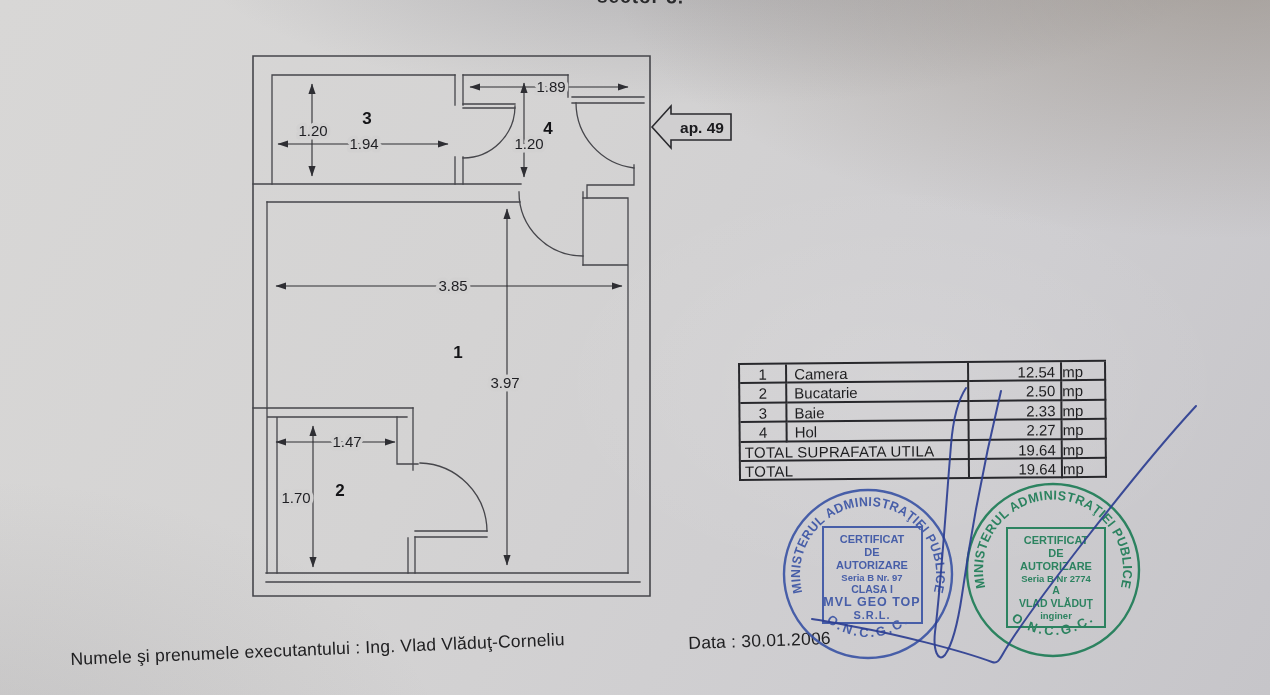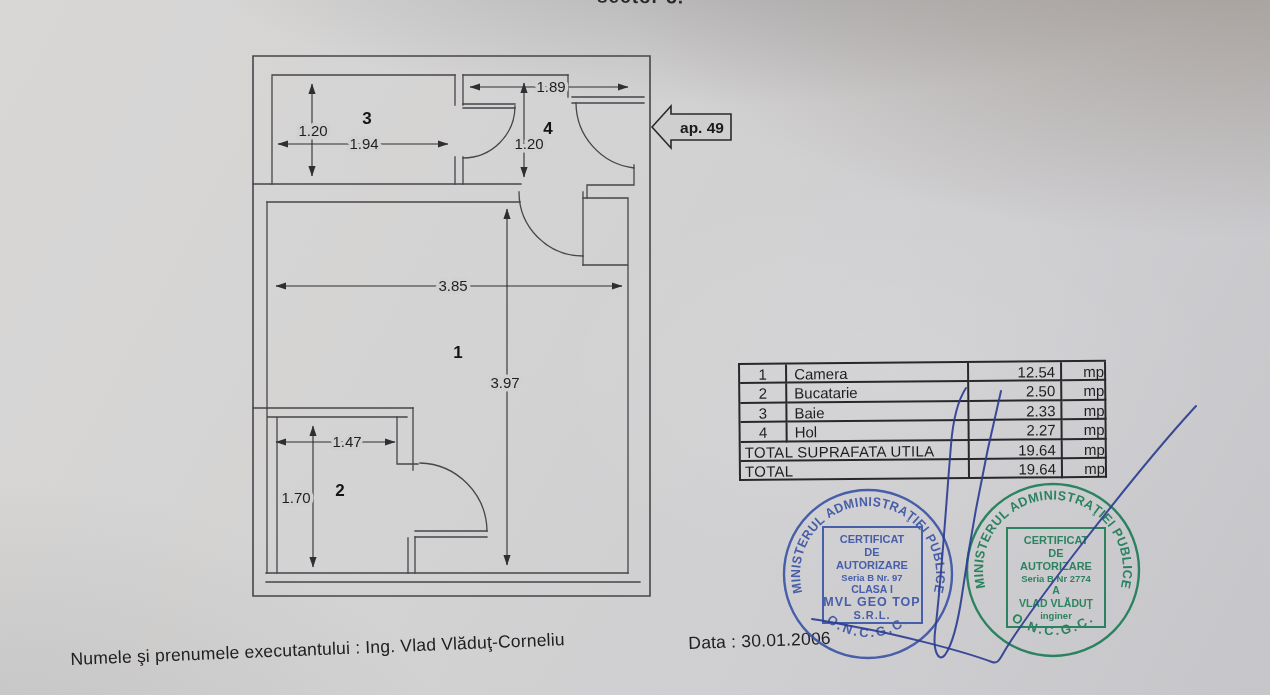--- a/index.html
+++ b/index.html
@@ -21,21 +21,21 @@
     left:738px;top:363px;z-index:1;
     display:grid;grid-template-columns:47px 182px 93px 44px;grid-auto-rows:19.4px;
     border-top:2px solid #28282c;border-left:2px solid #28282c;
     color:#1e1e20;font-size:15px;line-height:19px;
     transform:rotate(-.5deg);transform-origin:left top;
   }
   #area-table .c{border-right:2px solid #28282c;border-bottom:2px solid #28282c;white-space:nowrap;overflow:visible;}
   #area-table .num{text-align:center;}
   #area-table .nm{padding-left:7px;text-align:left;}
   #area-table .val{text-align:right;padding-right:5px;}
-  #area-table .un{text-align:right;}
+  #area-table .un{text-align:left;}
   #area-table .tot{grid-column:1 / 3;padding-left:4px;letter-spacing:.3px;}
   
   #executor{left:70px;top:649px;font-size:17.5px;color:#202022;letter-spacing:.2px;transform:rotate(-2.3deg);transform-origin:left top;z-index:2;}
   #dateline{left:688px;top:633px;font-size:17.5px;color:#202022;letter-spacing:.2px;transform:rotate(-2deg);transform-origin:left top;z-index:2;}
   
   #overlay{left:0;top:0;z-index:3;}
   .wall{stroke:#46464b;stroke-width:1.3;fill:none;stroke-linecap:square;}
   .wallx{stroke:#46464b;stroke-width:1.6;fill:none;}
   .dimln{stroke:#2e2e33;stroke-width:1.1;fill:none;}
   .dim{font:15px "Liberation Sans",sans-serif;fill:#1f1f23;text-anchor:middle;

